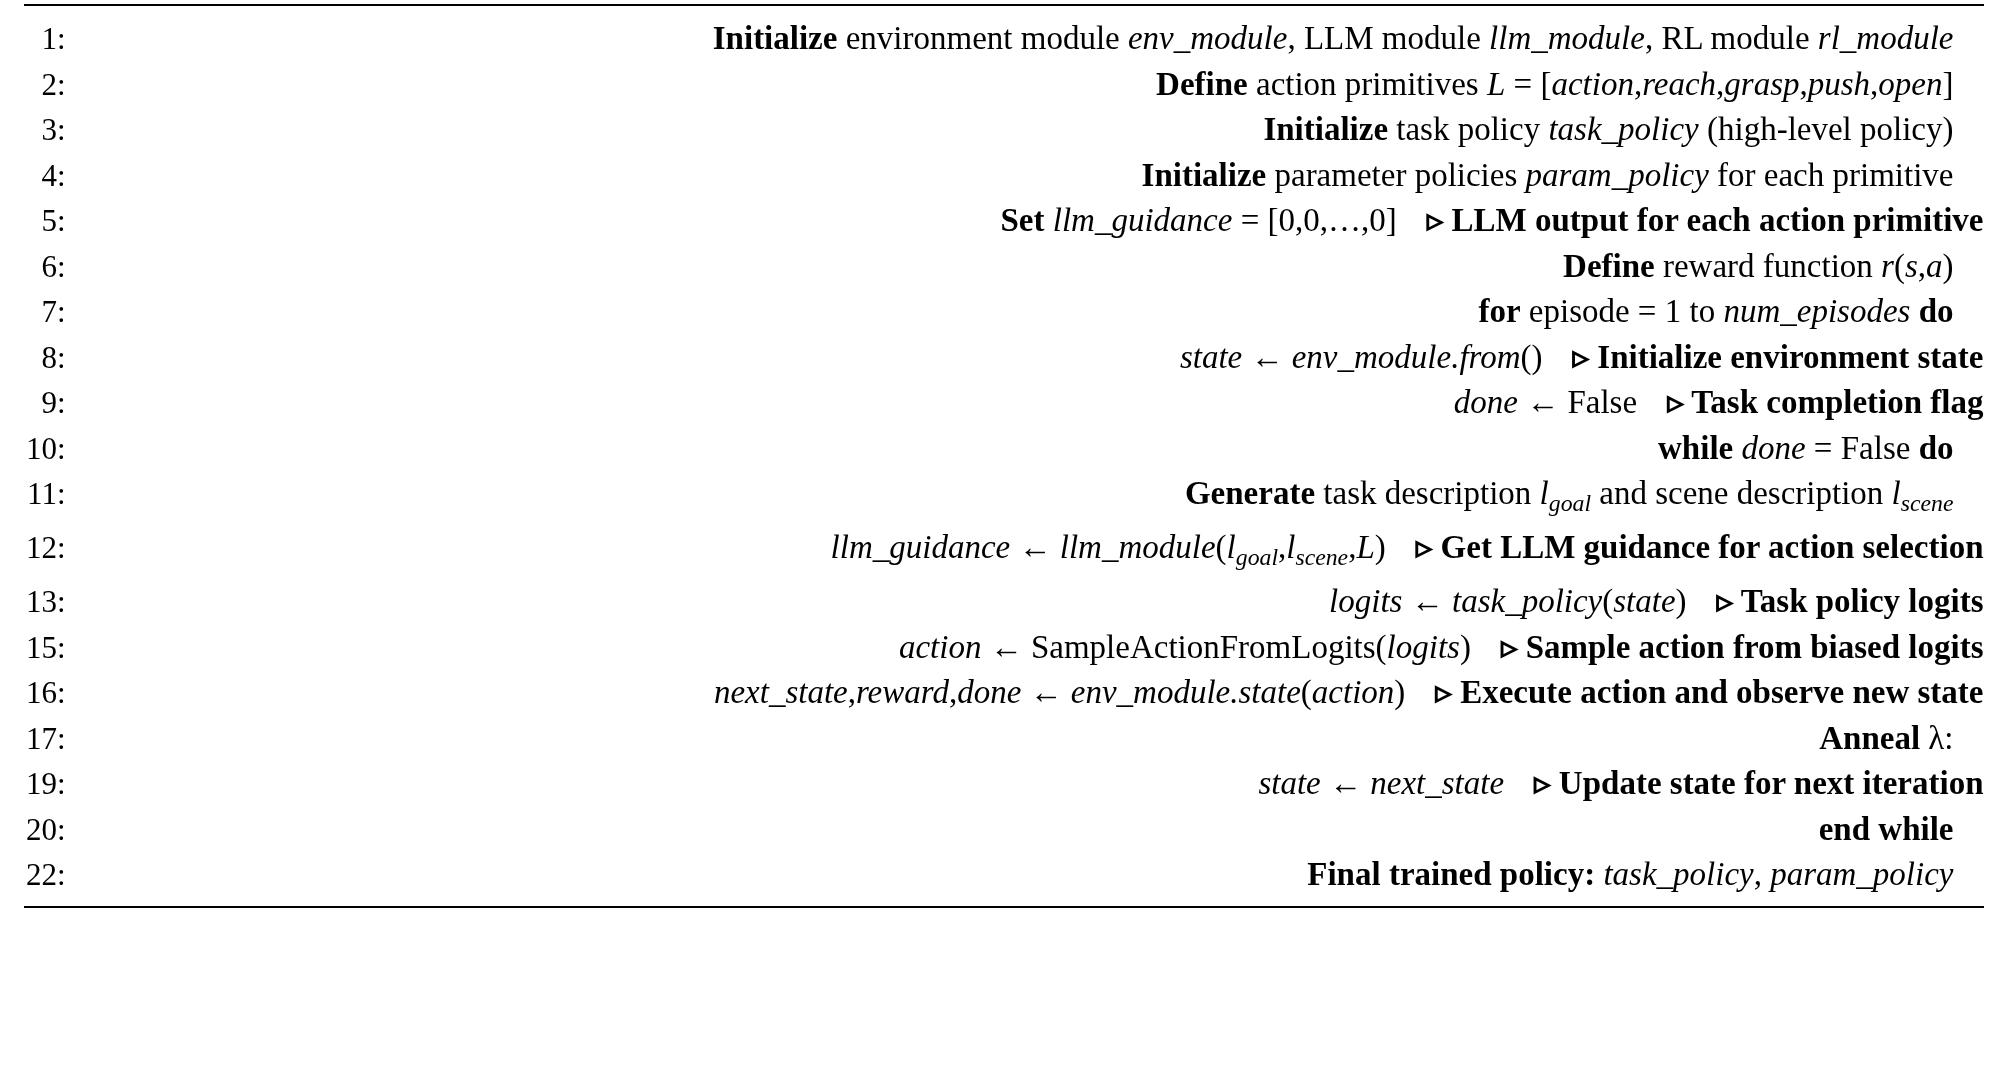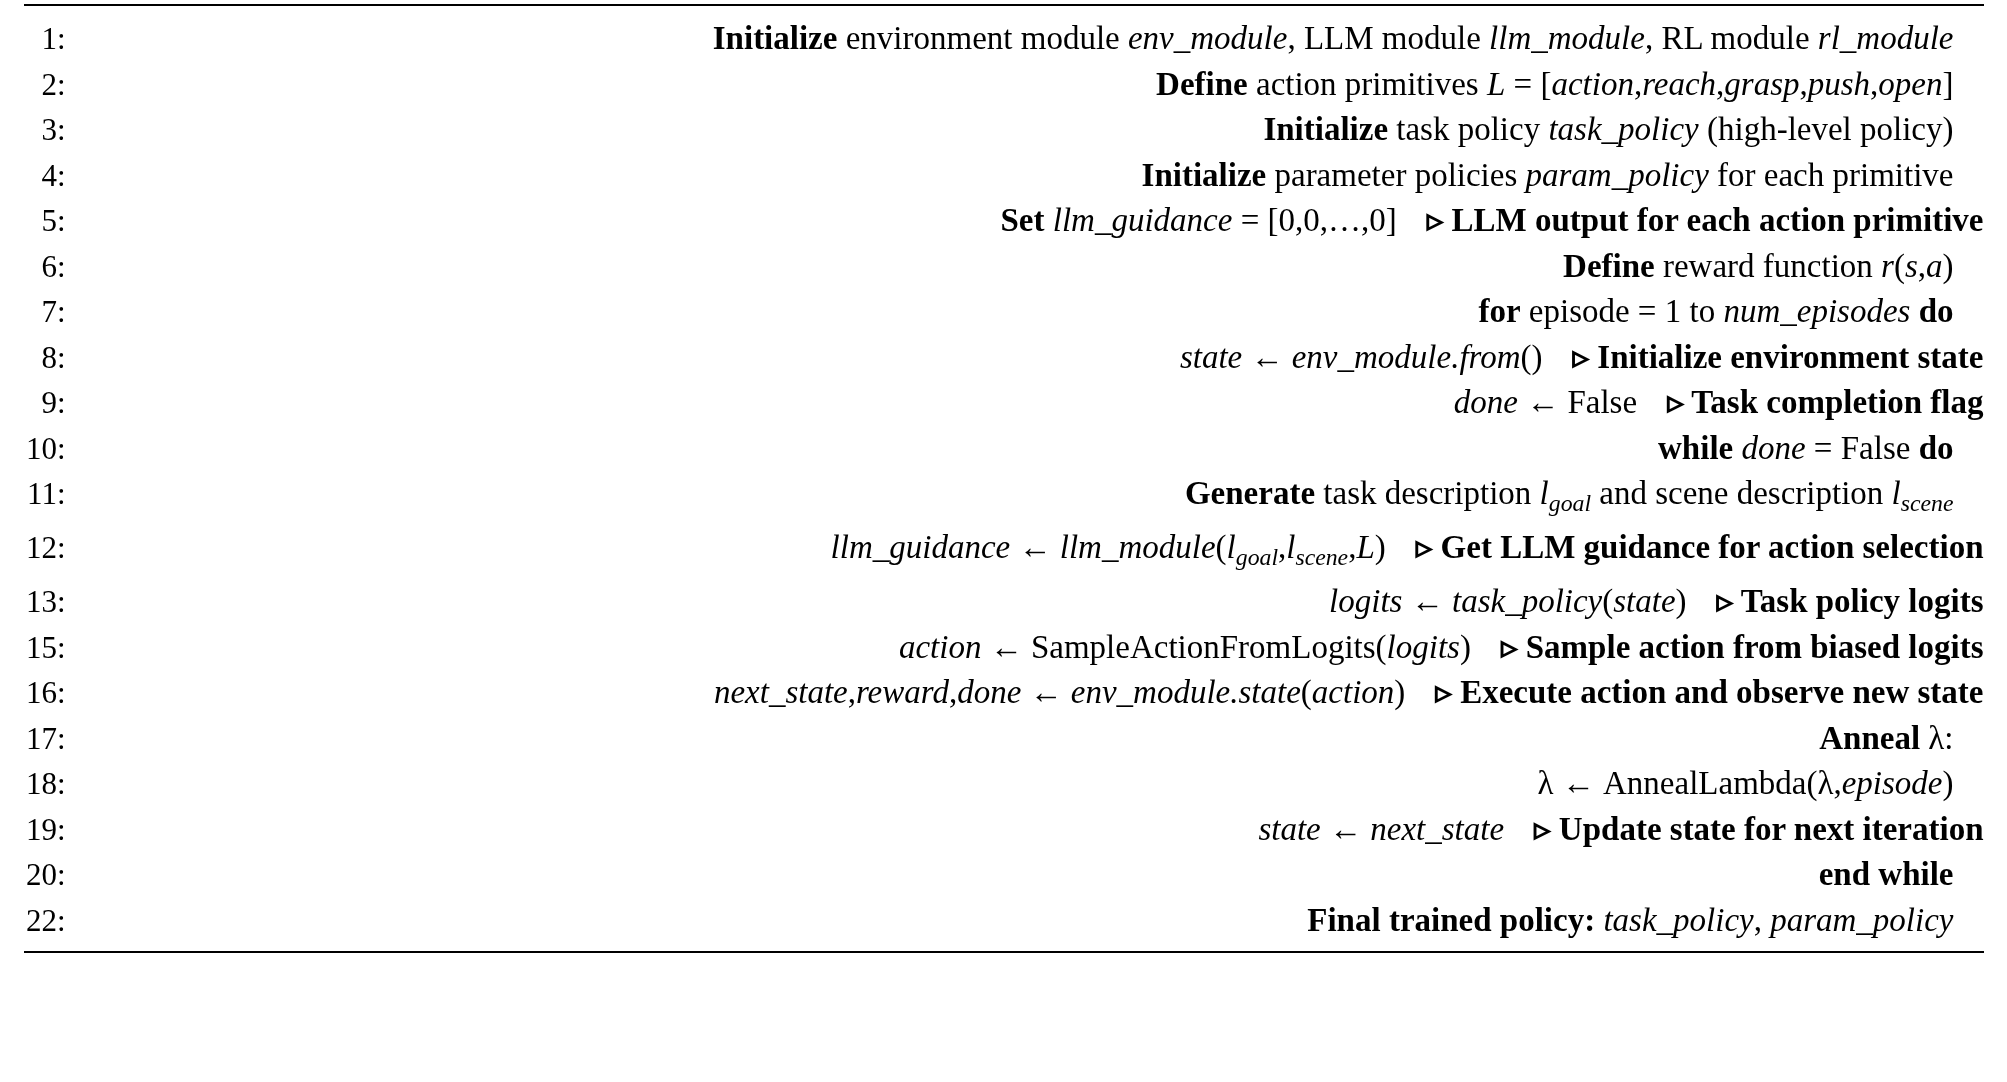--- a/index.html
+++ b/index.html
@@ -184,27 +184,20 @@
         </div>
       </div>
       <div class="line">
         <div class="lineno">17:</div>
         <div class="body-col">
           <div class="code ind2"><span class="b">Anneal</span> λ:</div>
           <div class="comment"></div>
         </div>
       </div>
       <div class="line">
-        <div class="lineno">18:</div>
-        <div class="body-col">
-          <div class="code ind2">λ ← AnnealLambda(λ,<span class="i">episode</span>)</div>
-          <div class="comment"></div>
-        </div>
-      </div>
-      <div class="line">
         <div class="lineno">19:</div>
         <div class="body-col">
           <div class="code ind2"><span class="i">state</span> ← <span class="i">next_state</span></div>
           <div class="comment">▹ Update state for next iteration</div>
         </div>
       </div>
       <div class="line">
         <div class="lineno">20:</div>
         <div class="body-col">
           <div class="code ind1"><span class="b">end while</span></div>

